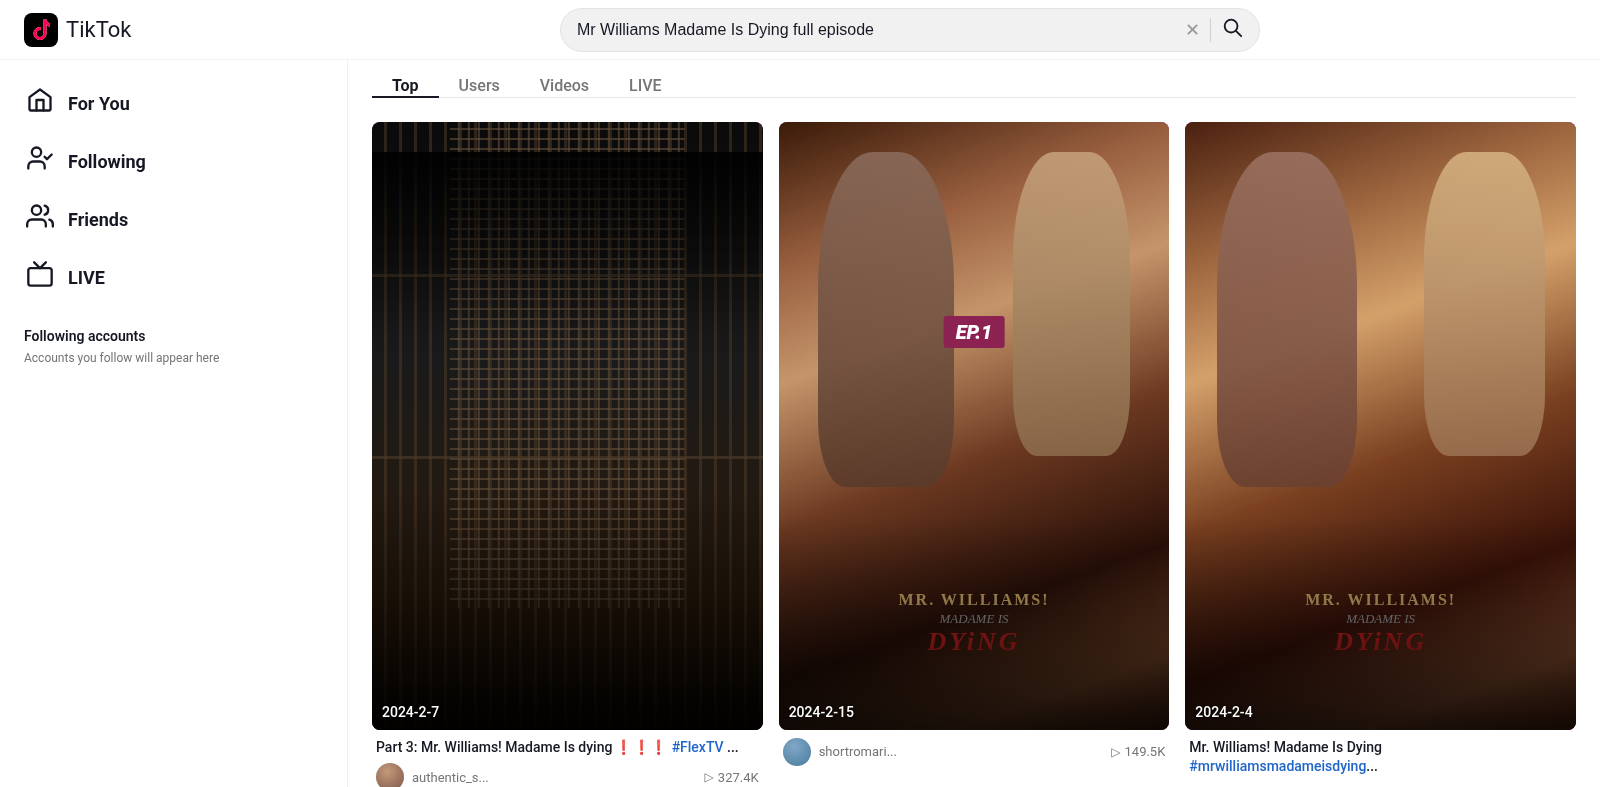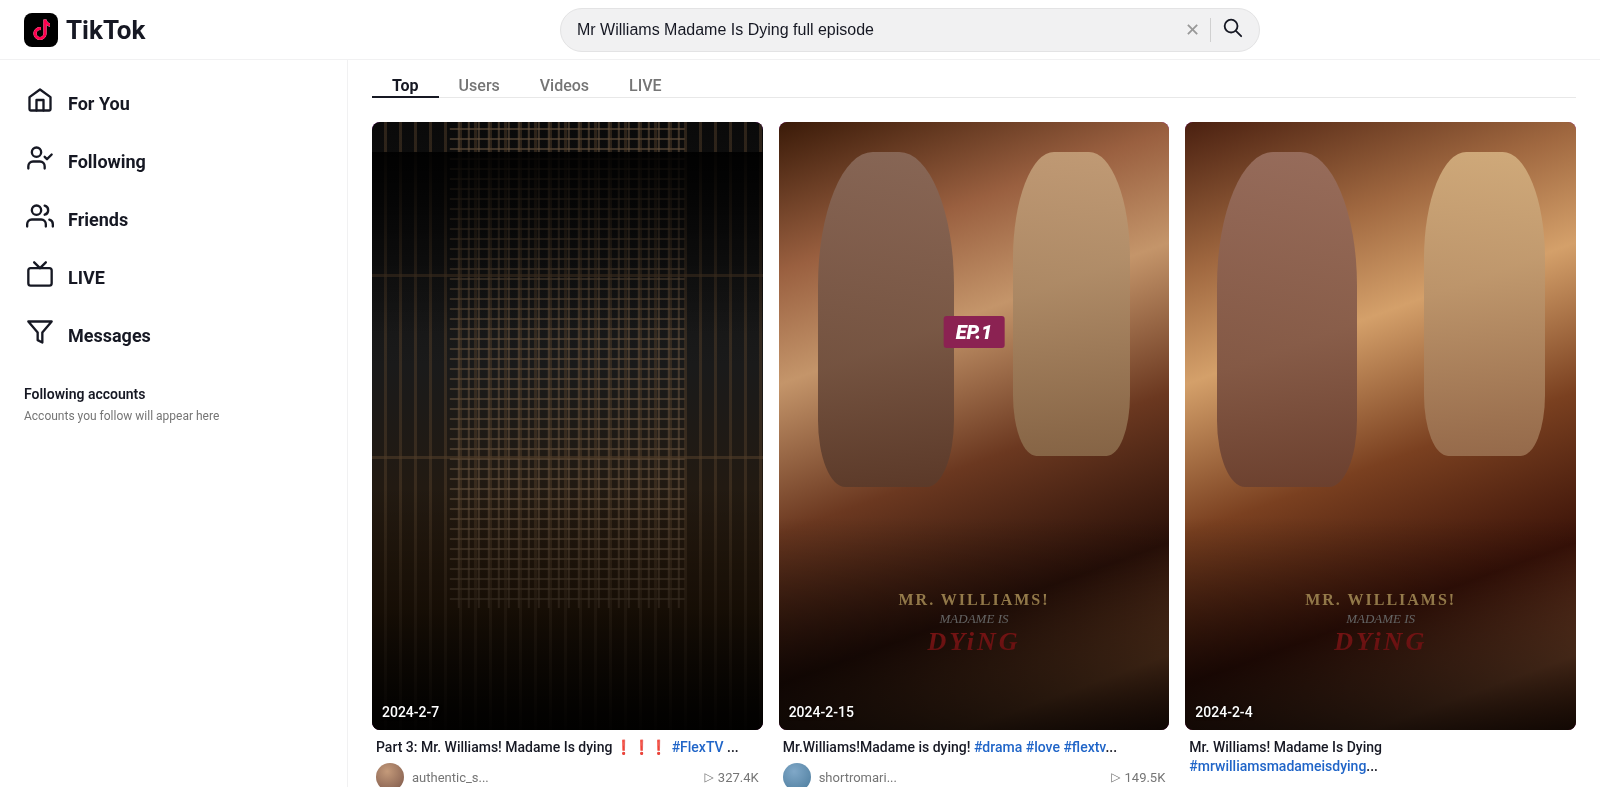--- a/index.html
+++ b/index.html
@@ -6,21 +6,21 @@
     body { font-family: -apple-system, BlinkMacSystemFont, 'Segoe UI', Roboto, sans-serif; background: #fff; color: #161823; width: 1600px; min-height: 787px; overflow: hidden; }
 
     
     .header {
       position: fixed; top: 0; left: 0; right: 0; height: 60px;
       background: #fff; border-bottom: 1px solid #f1f1f2;
       display: flex; align-items: center; padding: 0 24px; z-index: 100;
       gap: 20px;
     }
     .logo-area { display: flex; align-items: center; gap: 8px; min-width: 200px; }
-    .logo-text { font-size: 26px; font-weight: 700; color: #161823; }
+    .logo-text { font-size: 22px; font-weight: 400; color: #161823; }
     .search-bar {
       flex: 1; max-width: 700px; margin: 0 auto;
       display: flex; align-items: center;
       border: 1px solid #e3e3e4; border-radius: 92px;
       padding: 0 16px; height: 44px; background: #f1f1f2;
     }
     .search-input {
       flex: 1; border: none; background: transparent; font-size: 16px;
       outline: none; color: #161823;
     }
@@ -192,28 +192,20 @@
     <div class="nav-item">
       <span class="nav-icon">
         <svg width="28" height="28" viewBox="0 0 24 24" fill="none" stroke="#161823" stroke-width="2" stroke-linecap="round" stroke-linejoin="round">
           <rect x="2" y="7" width="20" height="15" rx="2" ry="2"></rect>
           <polyline points="17 2 12 7 7 2"></polyline>
         </svg>
       </span>
       <span class="nav-label">LIVE</span>
     </div>
 
-    <div class="nav-item">
-      <span class="nav-icon">
-        <svg width="28" height="28" viewBox="0 0 24 24" fill="none" stroke="#161823" stroke-width="2" stroke-linecap="round" stroke-linejoin="round">
-          <polygon points="22 3 2 3 10 12.46 10 19 14 21 14 12.46 22 3"></polygon>
-        </svg>
-      </span>
-      <span class="nav-label">Messages</span>
-    </div>
 
 
     <div class="following-section">
       <div class="following-title">Following accounts</div>
       <div class="following-subtitle">Accounts you follow will appear here</div>
     </div>
   </div>
 
   <div class="main">
 
@@ -275,23 +267,20 @@
               <div style="color:#d4af6a;font-size:16px;font-weight:900;letter-spacing:2px;font-family:serif;">MR. WILLIAMS!</div>
               <div style="color:#a0a0a0;font-size:13px;font-style:italic;font-family:serif;margin-top:2px;">MADAME IS</div>
               <div style="color:#cc2222;font-size:26px;font-weight:900;font-style:italic;font-family:serif;letter-spacing:3px;">DYiNG</div>
             </div>
             <div style="position:absolute;bottom:0;left:0;right:0;height:35%;
               background:linear-gradient(to top, rgba(0,0,0,0.8), transparent);"></div>
           </div>
           <div class="thumbnail-date">2024-2-15</div>
         </div>
         <div class="video-info">
-          <div class="video-title">
-            Mr.Williams!Madame is dying! <span class="hashtag">#drama #love #flextv</span>...
-          </div>
           <div class="video-meta">
             <div style="width:28px;height:28px;border-radius:50%;background:radial-gradient(circle at 40% 30%, #80a8c8, #4a7a9b);flex-shrink:0;"></div>
             <span class="video-author-name">shortromari...</span>
             <div class="video-views">
               <span style="font-size:12px;">▷</span>
               <span>149.5K</span>
             </div>
           </div>
         </div>
       </div>

